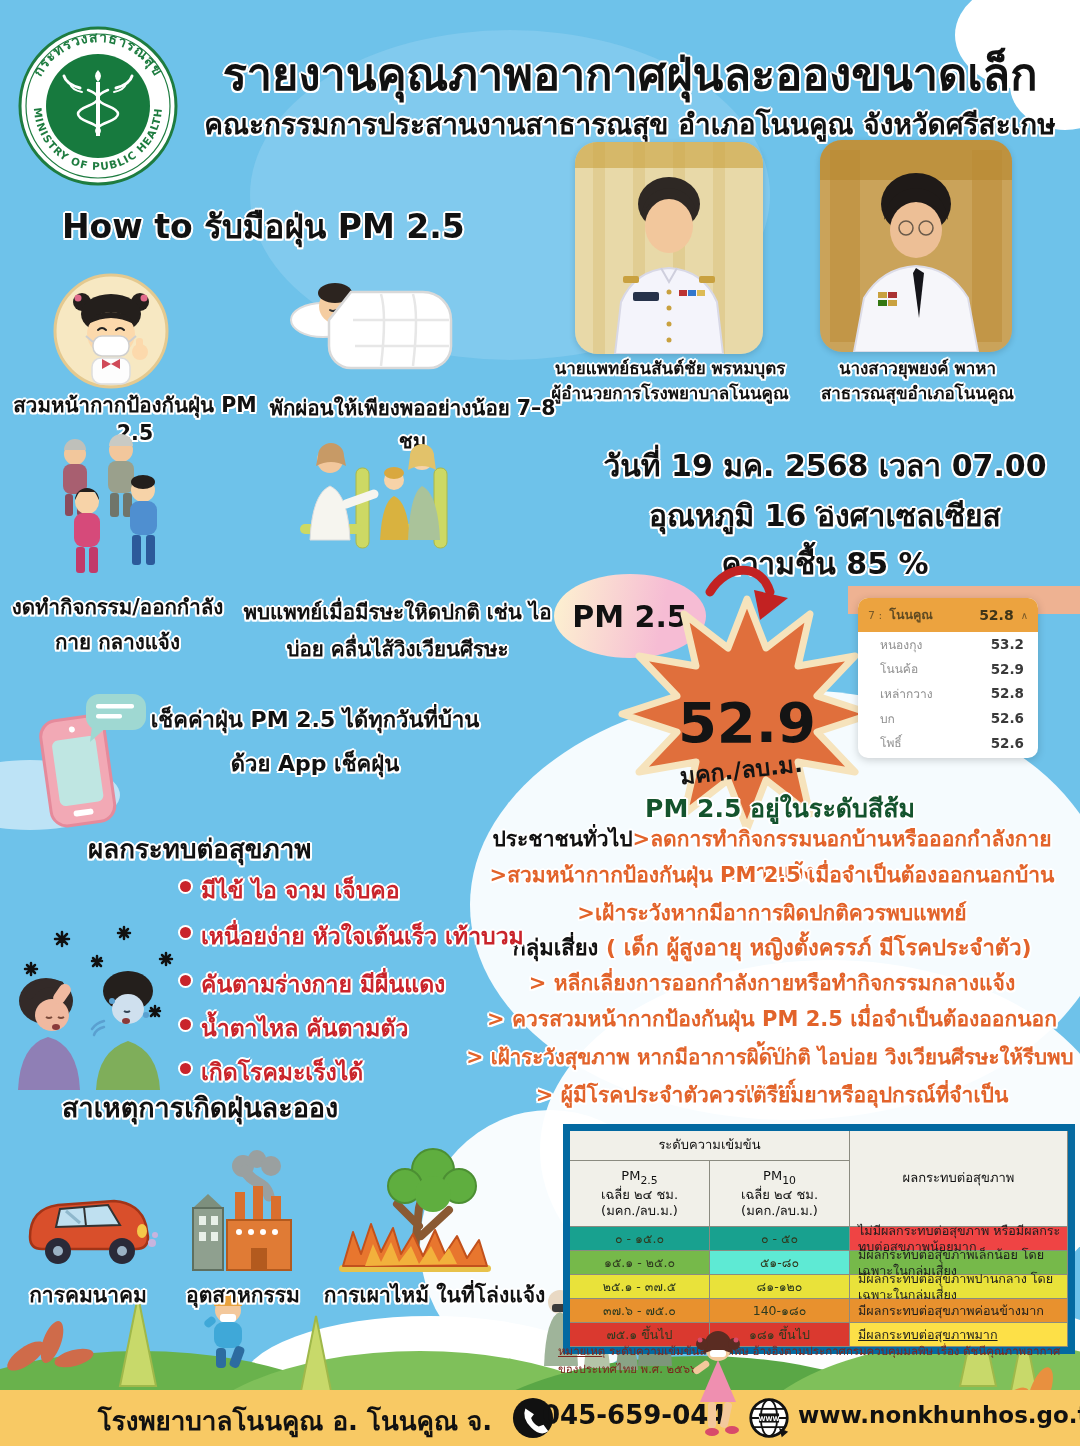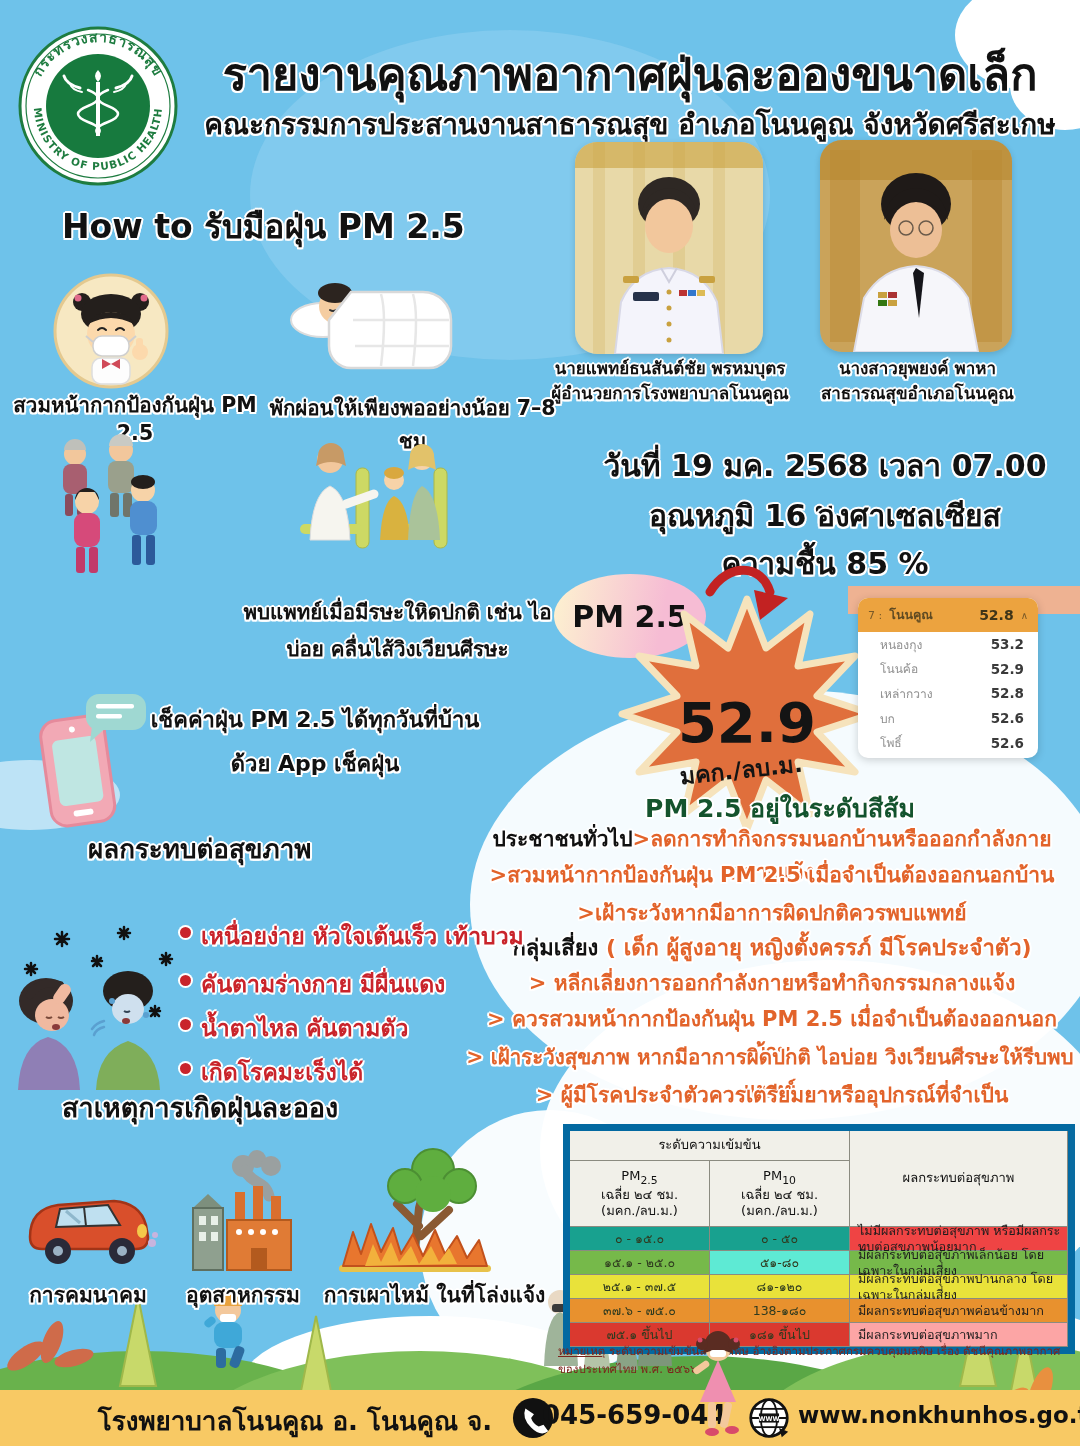--- a/index.html
+++ b/index.html
@@ -211,20 +211,21 @@
     <path d="M20 112 Q22 66 40 58 Q58 66 60 112 Z" fill="#f6f5ef" stroke="#ddd"></path>
     <path d="M56 76 L84 66" stroke="#f6f5ef" stroke-width="9" stroke-linecap="round"></path>
     <circle cx="104" cy="52" r="10" fill="#f7d3a8"></circle>
       <ellipse cx="104" cy="45" rx="10" ry="6" fill="#d9a83f"></ellipse>
     <path d="M90 112 Q92 74 104 68 Q118 74 120 112 Z" fill="#d9b23f"></path>
     <circle cx="132" cy="30" r="12" fill="#f7d3a8"></circle>
       <path d="M120 28 a12 12 0 0 1 24 0 l2 14 q-14 -8 -28 0 z" fill="#e2c26a"></path>
     <path d="M118 112 Q120 66 132 58 Q148 66 150 112 Z" fill="#aac39a"></path>
   </svg>
 
+  <div class="abs z2 center b ow" style="left:0px;top:590px;width:235px;font-size:20.5px;line-height:1.7;">งดทำกิจกรรม/ออกกำลังกาย กลางแจ้ง</div>
   <div class="abs z2 center b ow" style="left:225px;top:594px;width:345px;font-size:20.5px;line-height:1.8;">พบแพทย์เมื่อมีรษะใหิดปกติ เช่น ไอบ่อย คลื่นไส้วิงเวียนศีรษะ</div>
 
   <svg class="abs z2" style="left:28px;top:688px;" width="125" height="145" viewBox="0 0 125 145">
     <g transform="rotate(-8 50 85)">
       <rect x="18" y="30" width="64" height="106" rx="16" fill="#f2a9b5" stroke="#e58a9b" stroke-width="3"></rect>
       <rect x="28" y="50" width="44" height="66" rx="6" fill="#bfe6e2"></rect>
       <circle cx="50" cy="41" r="3" fill="#ffffff"></circle>
       <rect x="40" y="122" width="20" height="6" rx="3" fill="#ffffff"></rect>
     </g>
     <rect x="58" y="6" width="60" height="36" rx="13" fill="#9fd8d2"></rect>
@@ -295,20 +296,24 @@
   <div class="abs z2 center b ow orange" style="left:472px;top:896px;width:600px;font-size:21px;">&gt;เฝ้าระวังหากมีอาการผิดปกติควรพบแพทย์</div>
   <div class="abs z2 center b ow" style="left:472px;top:930px;width:600px;font-size:22px;">
     <span style="color:#111;margin-top:24px;">กลุ่มเสี่ยง</span> <span class="orange">( เด็ก ผู้สูงอายุ หญิงตั้งครรภ์ มีโรคประจำตัว)</span>
   </div>
   <div class="abs z2 center b ow orange" style="left:472px;top:966px;width:600px;font-size:21px;">&gt; หลีกเลี่ยงการออกกำลังกายหรือทำกิจกรรมกลางแจ้ง</div>
   <div class="abs z2 center b ow orange" style="left:472px;top:1002px;width:600px;font-size:21px;">&gt; ควรสวมหน้ากากป้องกันฝุ่น PM 2.5 เมื่อจำเป็นต้องออกนอกบ้าน</div>
   <div class="abs z2 center b ow orange" style="left:460px;top:1040px;width:620px;font-size:20.5px;">&gt; เฝ้าระวังสุขภาพ หากมีอาการผิดปกติ ไอบ่อย วิงเวียนศีรษะให้รีบพบแพทย์</div>
   <div class="abs z2 center b ow orange" style="left:472px;top:1078px;width:600px;font-size:21px;">&gt; ผู้มีโรคประจำตัวควรเตรียมยาหรืออุปกรณ์ที่จำเป็น</div>
 
   <div class="abs z2 b ow" style="left:88px;top:828px;width:300px;font-size:26px;">ผลกระทบต่อสุขภาพ</div>
+  <div class="bullet z2" style="left:180px;top:872px;width:360px;">
+      <span class="dot"></span>
+      <span class="bt">มีไข้ ไอ จาม เจ็บคอ</span>
+    </div>
   <div class="bullet z2" style="left:180px;top:918px;width:370px;">
       <span class="dot"></span>
       <span class="bt">เหนื่อยง่าย หัวใจเต้นเร็ว เท้าบวม</span>
     </div>
   <div class="bullet z2" style="left:180px;top:966px;width:360px;">
       <span class="dot"></span>
       <span class="bt">คันตามร่างกาย มีผื่นแดง</span>
     </div>
   <div class="bullet z2" style="left:180px;top:1010px;width:360px;">
       <span class="dot"></span>
@@ -418,26 +423,26 @@
 
     <div class="lt-num" style="background-color: rgb(118, 185, 74);">๑๕.๑ - ๒๕.๐</div>
     <div class="lt-num" style="background-color: #5eead4;">๕๑-๘๐</div>
     <div class="lt-imp" style="background-color: rgb(118, 185, 74);">มีผลกระทบต่อสุขภาพเล็กน้อย โดยเฉพาะในกลุ่มเสี่ยง</div>
 
     <div class="lt-num" style="background-color: rgb(233, 226, 58);">๒๕.๑ - ๓๗.๕</div>
     <div class="lt-num" style="background-color: rgb(233, 226, 58);">๘๑-๑๒๐</div>
     <div class="lt-imp" style="background-color: rgb(233, 226, 58);">มีผลกระทบต่อสุขภาพปานกลาง โดยเฉพาะในกลุ่มเสี่ยง</div>
 
     <div class="lt-num" style="background-color: rgb(232, 145, 46);">๓๗.๖ - ๗๕.๐</div>
-    <div class="lt-num" style="background-color: rgb(232, 145, 46);">138-๑๘๐</div>
+    <div class="lt-num" style="background-color: rgb(232, 145, 46);">140-๑๘๐</div>
     <div class="lt-imp" style="background-color: rgb(232, 145, 46);">มีผลกระทบต่อสุขภาพค่อนข้างมาก</div>
 
     <div class="lt-num" style="background-color: rgb(218, 57, 47);">๗๕.๑ ขึ้นไป</div>
     <div class="lt-num" style="background-color: rgb(218, 57, 47);">๑๘๑ ขึ้นไป</div>
-    <div class="lt-imp" style="background-color: #fca5a5;">มีผลกระทบต่อสุขภาพมาก</div>
+    <div class="lt-imp" style="background-color: #fde047; text-decoration: underline;">มีผลกระทบต่อสุขภาพมาก</div>
   </div>
   <div class="abs z2 footnote" style="left:558px;top:1342px;width:522px;">
     <span class="u">หมายเหตุ</span><span> ระดับความเข้มข้นสารมลพิษ อ้างอิงตามประกาศกรมควบคุมมลพิษ เรื่อง ดัชนีคุณภาพอากาศของประเทศไทย พ.ศ. ๒๕๖๖</span>
   </div>
 
   <svg class="abs z1" style="left:0;top:1266px;" width="1080" height="180" viewBox="0 0 1080 180">
     <ellipse cx="430" cy="120" rx="190" ry="70" fill="#ffffff"></ellipse>
     <ellipse cx="930" cy="110" rx="210" ry="80" fill="#fdfdfd"></ellipse>
     <ellipse cx="140" cy="200" rx="260" ry="115" fill="#69b24c"></ellipse>
     <ellipse cx="420" cy="190" rx="240" ry="105" fill="#7fc05a"></ellipse>

